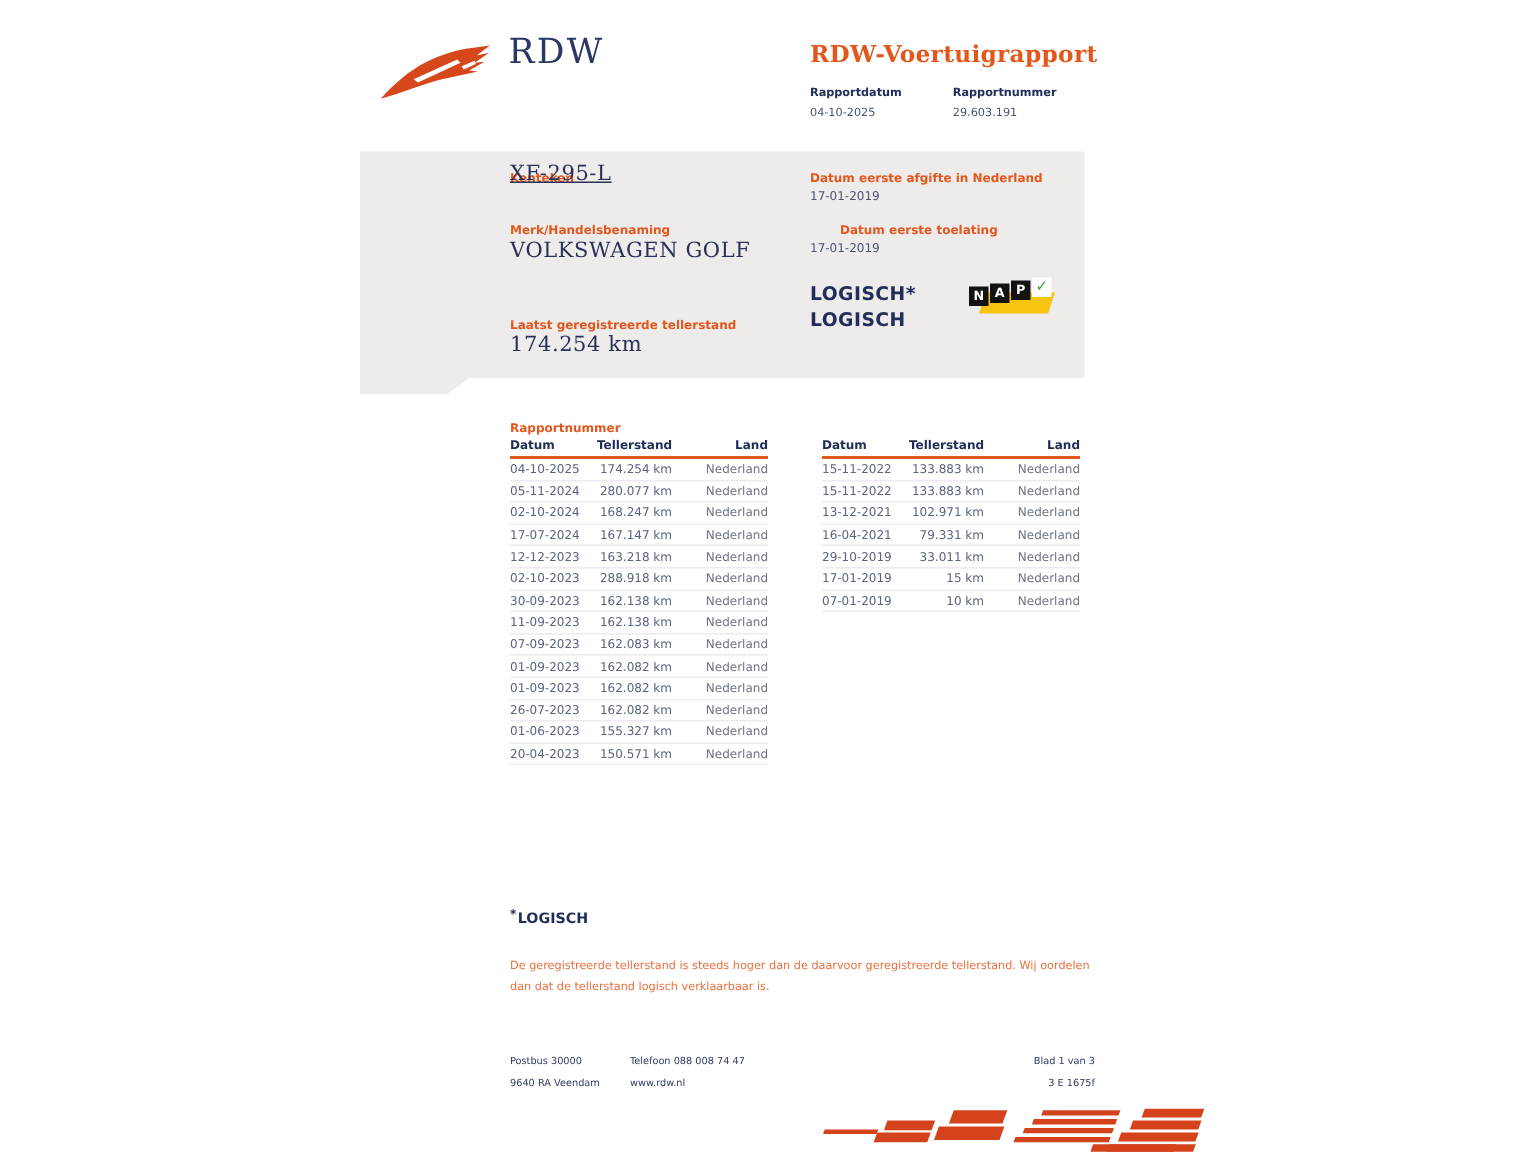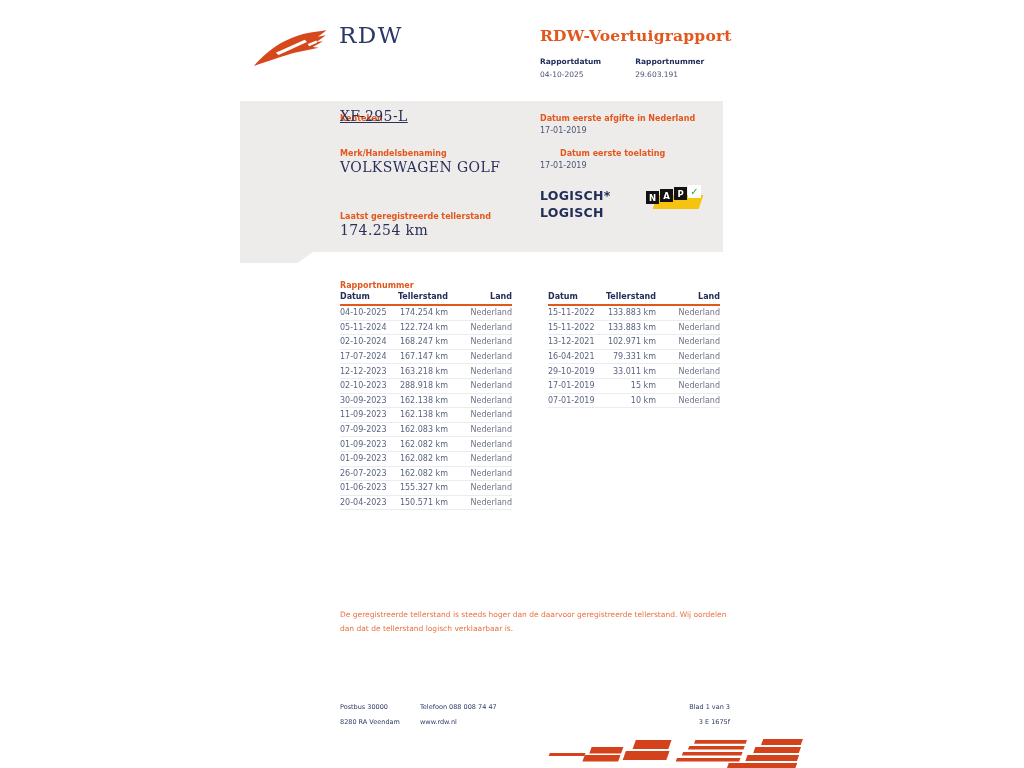--- a/index.html
+++ b/index.html
@@ -68,21 +68,21 @@
   .trow{display:flex;height:14.6px;align-items:center;border-bottom:1px solid #ECECF0;color:var(--table-text);}
   .c0{width:58px;text-align:left;}
   .c1{flex:1;text-align:right;padding-right:12px;}
   .c2{width:52px;text-align:right;}
   .trow .c2{color:var(--land-text);}
 
   
   .footnote{left:340px;top:605px;width:392px;}
   .fn-title{font-size:9.5px;font-weight:bold;color:var(--navy);}
   .fn-ast{font-size:8px;vertical-align:3px;margin-right:1px;}
-  .fn-text{margin-top:3px;font-size:7.5px;line-height:14px;color:var(--orange-soft);}
+  .fn-text{margin-top:19px;font-size:7.5px;line-height:14px;color:var(--orange-soft);}
 
   
   .footer{left:340px;top:703px;width:390px;font-size:6.5px;color:#2E3A63;}
   .footer .f-row{display:flex;margin-bottom:6.5px;}
   .footer .f-col1{width:80px;}
   .footer .f-col2{flex:1;}
   .footer .f-col3{width:80px;text-align:right;}
 
   
   .bottom-art{left:545px;top:736px;width:258px;height:32px;overflow:visible;}
@@ -147,21 +147,21 @@
     <span class="c2">Land</span>
   </div>
   <div>
       <div class="trow">
         <span class="c0">04-10-2025</span>
         <span class="c1">174.254 km</span>
         <span class="c2">Nederland</span>
       </div>
       <div class="trow">
         <span class="c0">05-11-2024</span>
-        <span class="c1">122.724 km</span>
+        <span class="c1">280.077 km</span>
         <span class="c2">Nederland</span>
       </div>
       <div class="trow">
         <span class="c0">02-10-2024</span>
         <span class="c1">168.247 km</span>
         <span class="c2">Nederland</span>
       </div>
       <div class="trow">
         <span class="c0">17-07-2024</span>
         <span class="c1">167.147 km</span>
@@ -259,31 +259,32 @@
       </div>
       <div class="trow">
         <span class="c0">07-01-2019</span>
         <span class="c1">10 km</span>
         <span class="c2">Nederland</span>
       </div>
     </div>
 </div>
 
 <div class="abs footnote">
+  <div class="fn-title"><span class="fn-ast">*</span><span>LOGISCH</span></div>
   <div class="fn-text">De geregistreerde tellerstand is steeds hoger dan de daarvoor geregistreerde tellerstand. Wij oordelen dan dat de tellerstand logisch verklaarbaar is.</div>
 </div>
 
 <div class="abs footer">
   <div class="f-row">
     <span class="f-col1">Postbus 30000</span>
     <span class="f-col2">Telefoon 088 008 74 47</span>
     <span class="f-col3">Blad 1 van 3</span>
   </div>
   <div class="f-row">
-    <span class="f-col1">8280 RA Veendam</span>
+    <span class="f-col1">9640 RA Veendam</span>
     <span class="f-col2">www.rdw.nl</span>
     <span class="f-col3">3 E 1675f</span>
   </div>
 </div>
 
 <svg class="abs bottom-art" viewBox="0 0 260 32">
   <g fill="#D4421B" transform="translate(9,0) skewX(-20)">
     <rect x="2" y="17" width="36" height="3"></rect>
     <rect x="42" y="11" width="32" height="6.5"></rect>
     <rect x="38" y="19" width="36" height="6.5"></rect>

